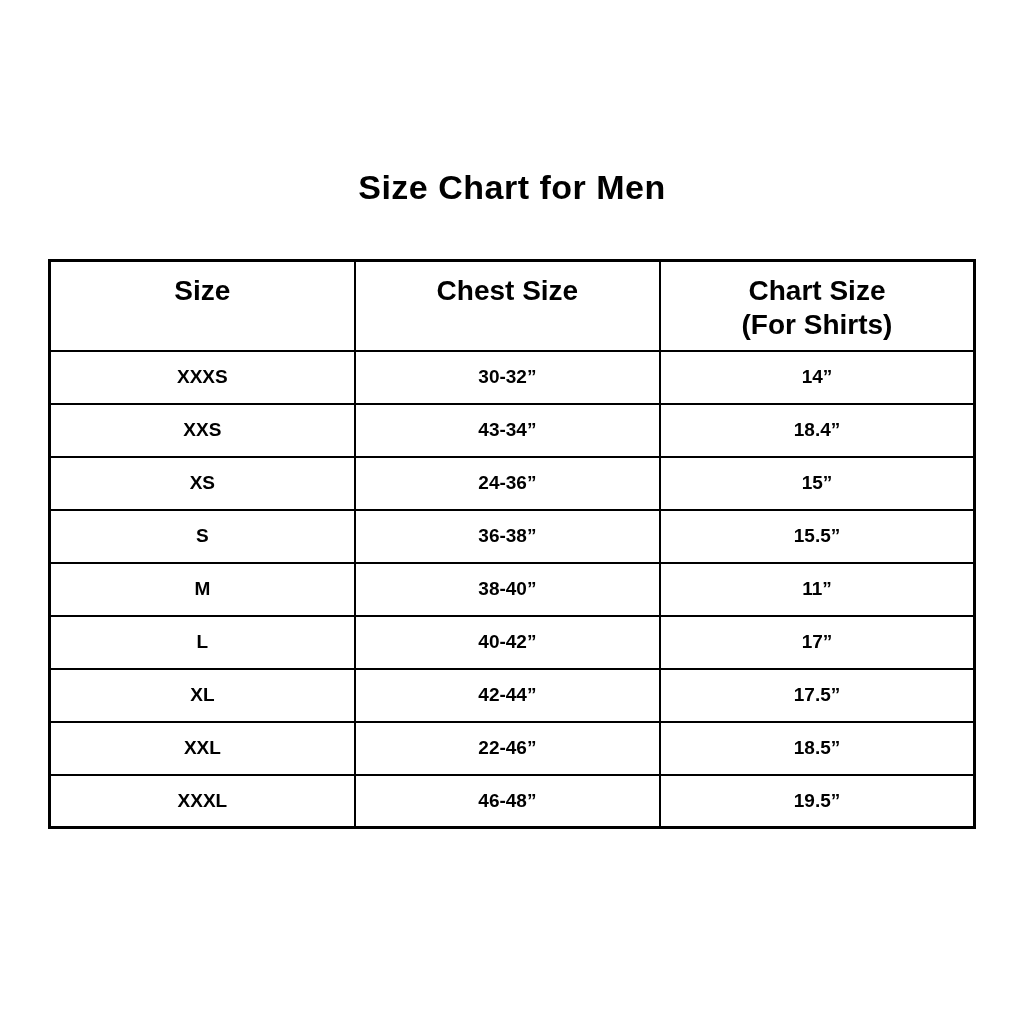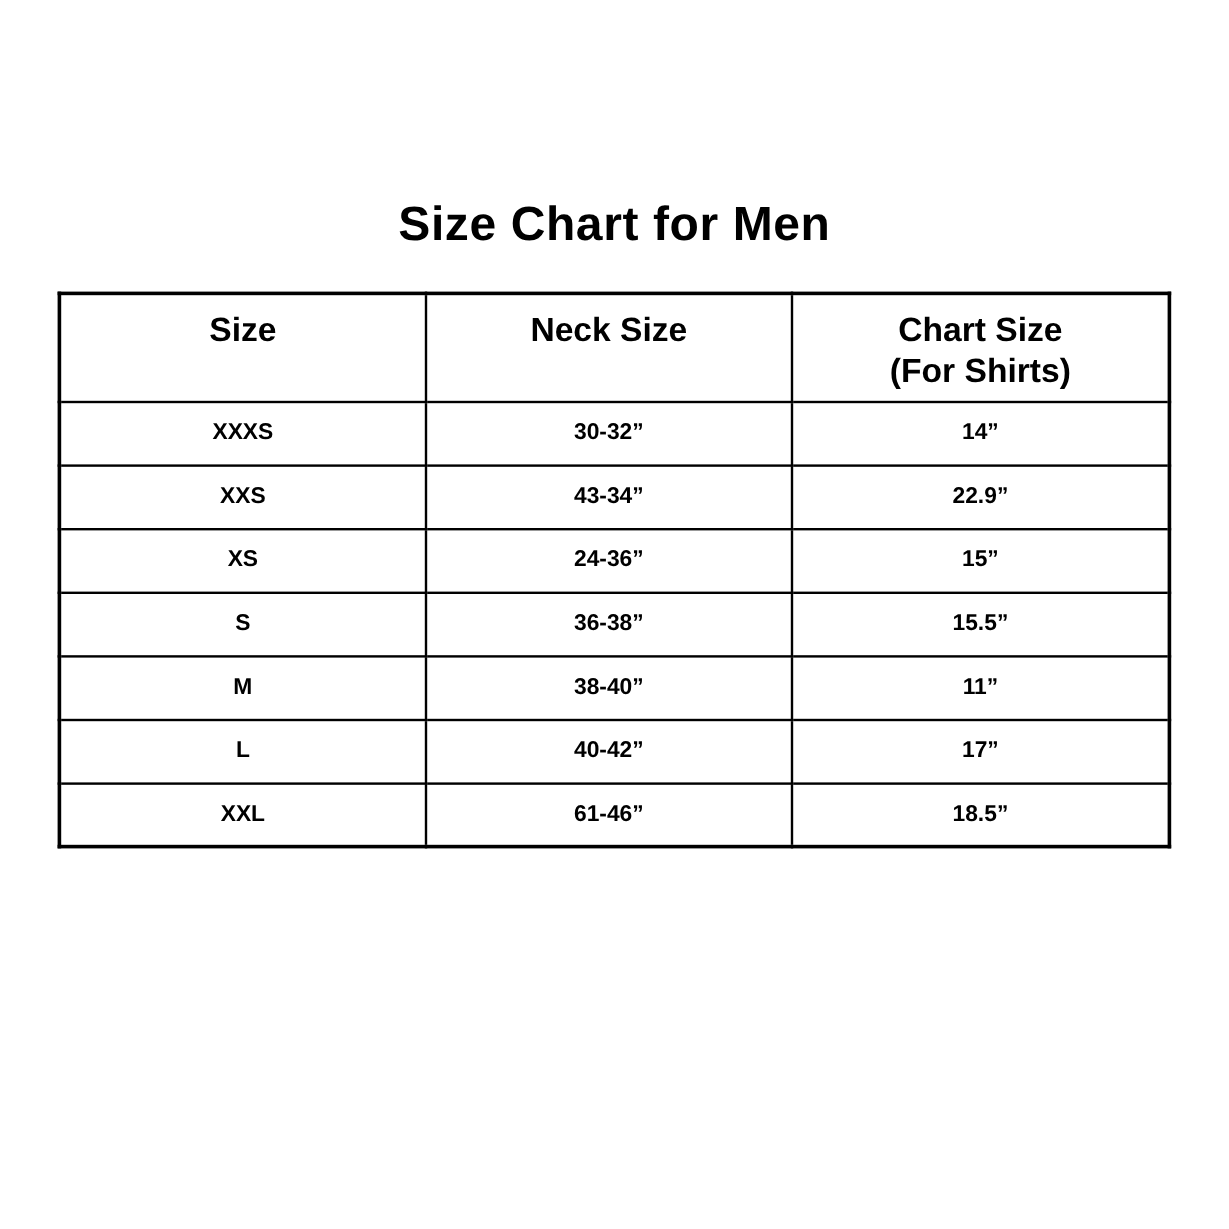--- a/index.html
+++ b/index.html
@@ -8,24 +8,24 @@
     background: #ffffff;
     font-family: "Liberation Sans", sans-serif;
     color: #000000;
   }
   .page {
     width: 1024px; height: 1024px;
     padding-top: 167px;
   }
   .title {
     text-align: center;
-    font-size: 40px;
+    font-size: 34px;
     font-weight: bold;
     line-height: 40px;
-    margin-bottom: 36px;
+    margin-bottom: 52px;
     letter-spacing: 0.5px;
   }
   table.size-chart {
     width: 928px;
     margin: 4px auto;
     border-collapse: collapse;
     border: 3px solid #000000;
     table-layout: fixed;
   }
   .size-chart col.c1 { width: 33%; }
@@ -62,38 +62,38 @@
         <col class="c1">
         <col class="c2">
         <col class="c3">
       </colgroup>
     <thead>
       <tr>
         <th>
           <div>Size</div>
         </th>
         <th>
-          <div>Neck Size</div>
+          <div>Chest Size</div>
         </th>
         <th>
           <div>Chart Size</div>
           <div>(For Shirts)</div>
         </th>
       </tr>
     </thead>
     <tbody>
       <tr>
         <td>XXXS</td>
         <td>30-32”</td>
         <td>14”</td>
       </tr>
       <tr>
         <td>XXS</td>
         <td>43-34”</td>
-        <td>22.9”</td>
+        <td>18.4”</td>
       </tr>
       <tr>
         <td>XS</td>
         <td>24-36”</td>
         <td>15”</td>
       </tr>
       <tr>
         <td>S</td>
         <td>36-38”</td>
         <td>15.5”</td>
@@ -102,20 +102,30 @@
         <td>M</td>
         <td>38-40”</td>
         <td>11”</td>
       </tr>
       <tr>
         <td>L</td>
         <td>40-42”</td>
         <td>17”</td>
       </tr>
       <tr>
+        <td>XL</td>
+        <td>42-44”</td>
+        <td>17.5”</td>
+      </tr>
+      <tr>
         <td>XXL</td>
-        <td>61-46”</td>
+        <td>22-46”</td>
         <td>18.5”</td>
+      </tr>
+      <tr>
+        <td>XXXL</td>
+        <td>46-48”</td>
+        <td>19.5”</td>
       </tr>
     </tbody>
   </table>
 
 </div>
 
 </body></html>

